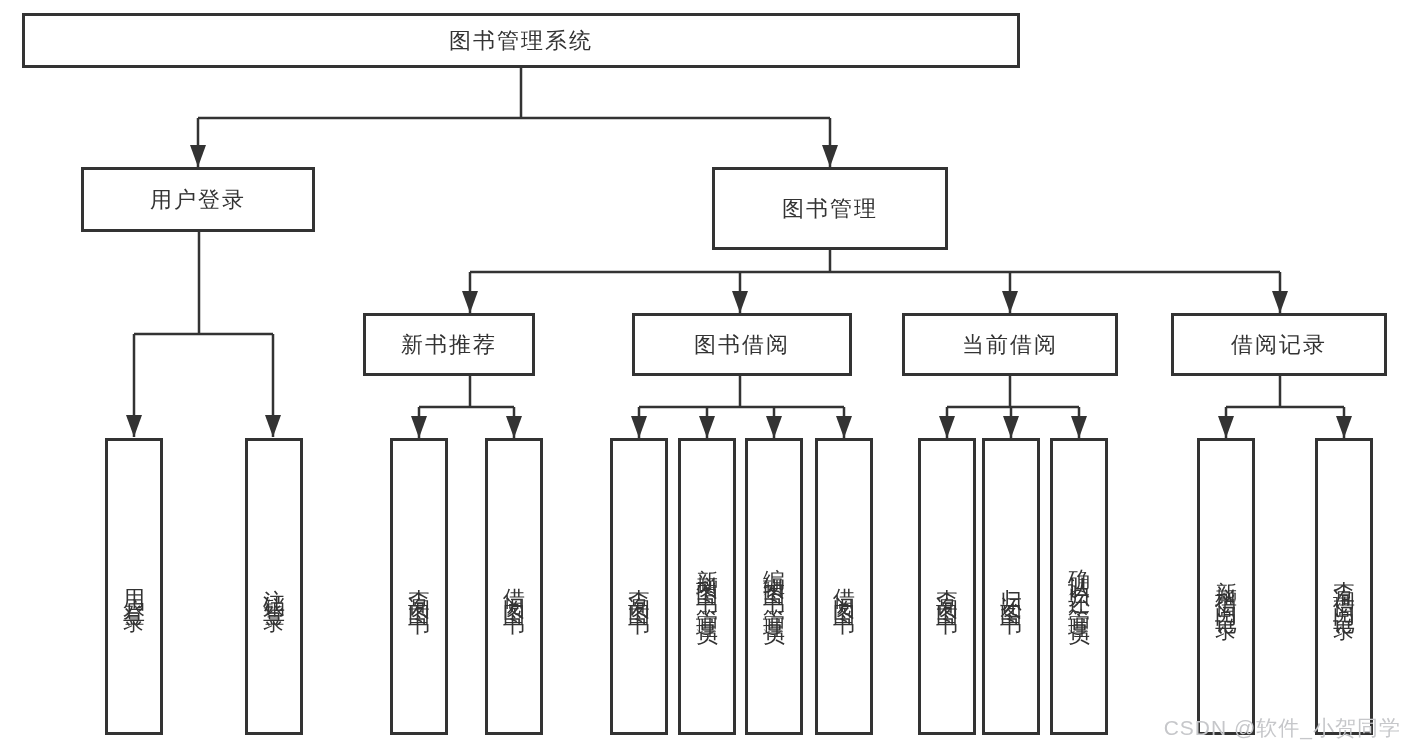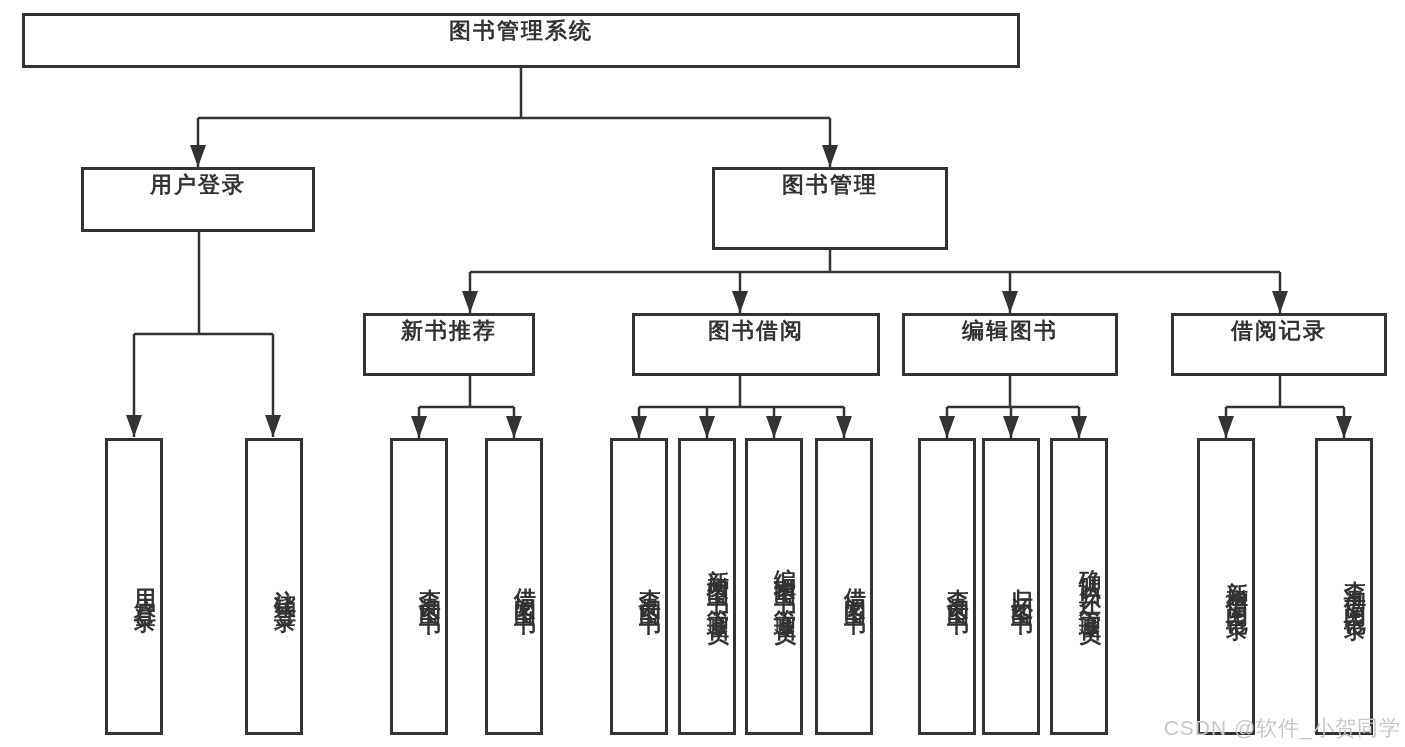--- a/index.html
+++ b/index.html
@@ -13,24 +13,23 @@
     overflow: hidden;
   }
   .wires { position: absolute; left: 0; top: 0; z-index: 1; }
   .wire  { stroke: #333333; stroke-width: 2.5; fill: none; }
   .node {
     position: absolute;
     box-sizing: border-box;
     border: 3px solid #333333;
     background: #ffffff;
     display: flex;
-    align-items: flex-start;
+    align-items: center;
     justify-content: center;
     z-index: 2;
-    font-weight: bold;
   }
   .hlabel {
     font-size: 22px;
     letter-spacing: 2px;
     white-space: nowrap;
     color: #333333;
   }
   .leaf {
     writing-mode: vertical-rl;
     text-orientation: mixed;
@@ -99,25 +98,25 @@
   <div class="node" style="left:81px; top:167px; width:234px; height:65px">
     <span class="hlabel">用户登录</span>
   </div>
   <div class="node" style="left:712px; top:167px; width:236px; height:83px">
     <span class="hlabel">图书管理</span>
   </div>
 
   <div class="node" style="left:363px; top:313px; width:172px; height:63px">
     <span class="hlabel">新书推荐</span>
   </div>
-  <div class="node" style="left:632px; top:313px; width:248px; height:63px">
+  <div class="node" style="left:632px; top:313px; width:220px; height:63px">
     <span class="hlabel">图书借阅</span>
   </div>
   <div class="node" style="left:902px; top:313px; width:216px; height:63px">
-    <span class="hlabel">编辑图书</span>
+    <span class="hlabel">当前借阅</span>
   </div>
   <div class="node" style="left:1171px; top:313px; width:216px; height:63px">
     <span class="hlabel">借阅记录</span>
   </div>
 
   <div class="node leaf" style="left:105px; top:438px; width:58px; height:297px">
     <span class="vlabel">用户登录</span>
   </div>
   <div class="node leaf" style="left:245px; top:438px; width:58px; height:297px">
     <span class="vlabel">注销登录</span>

